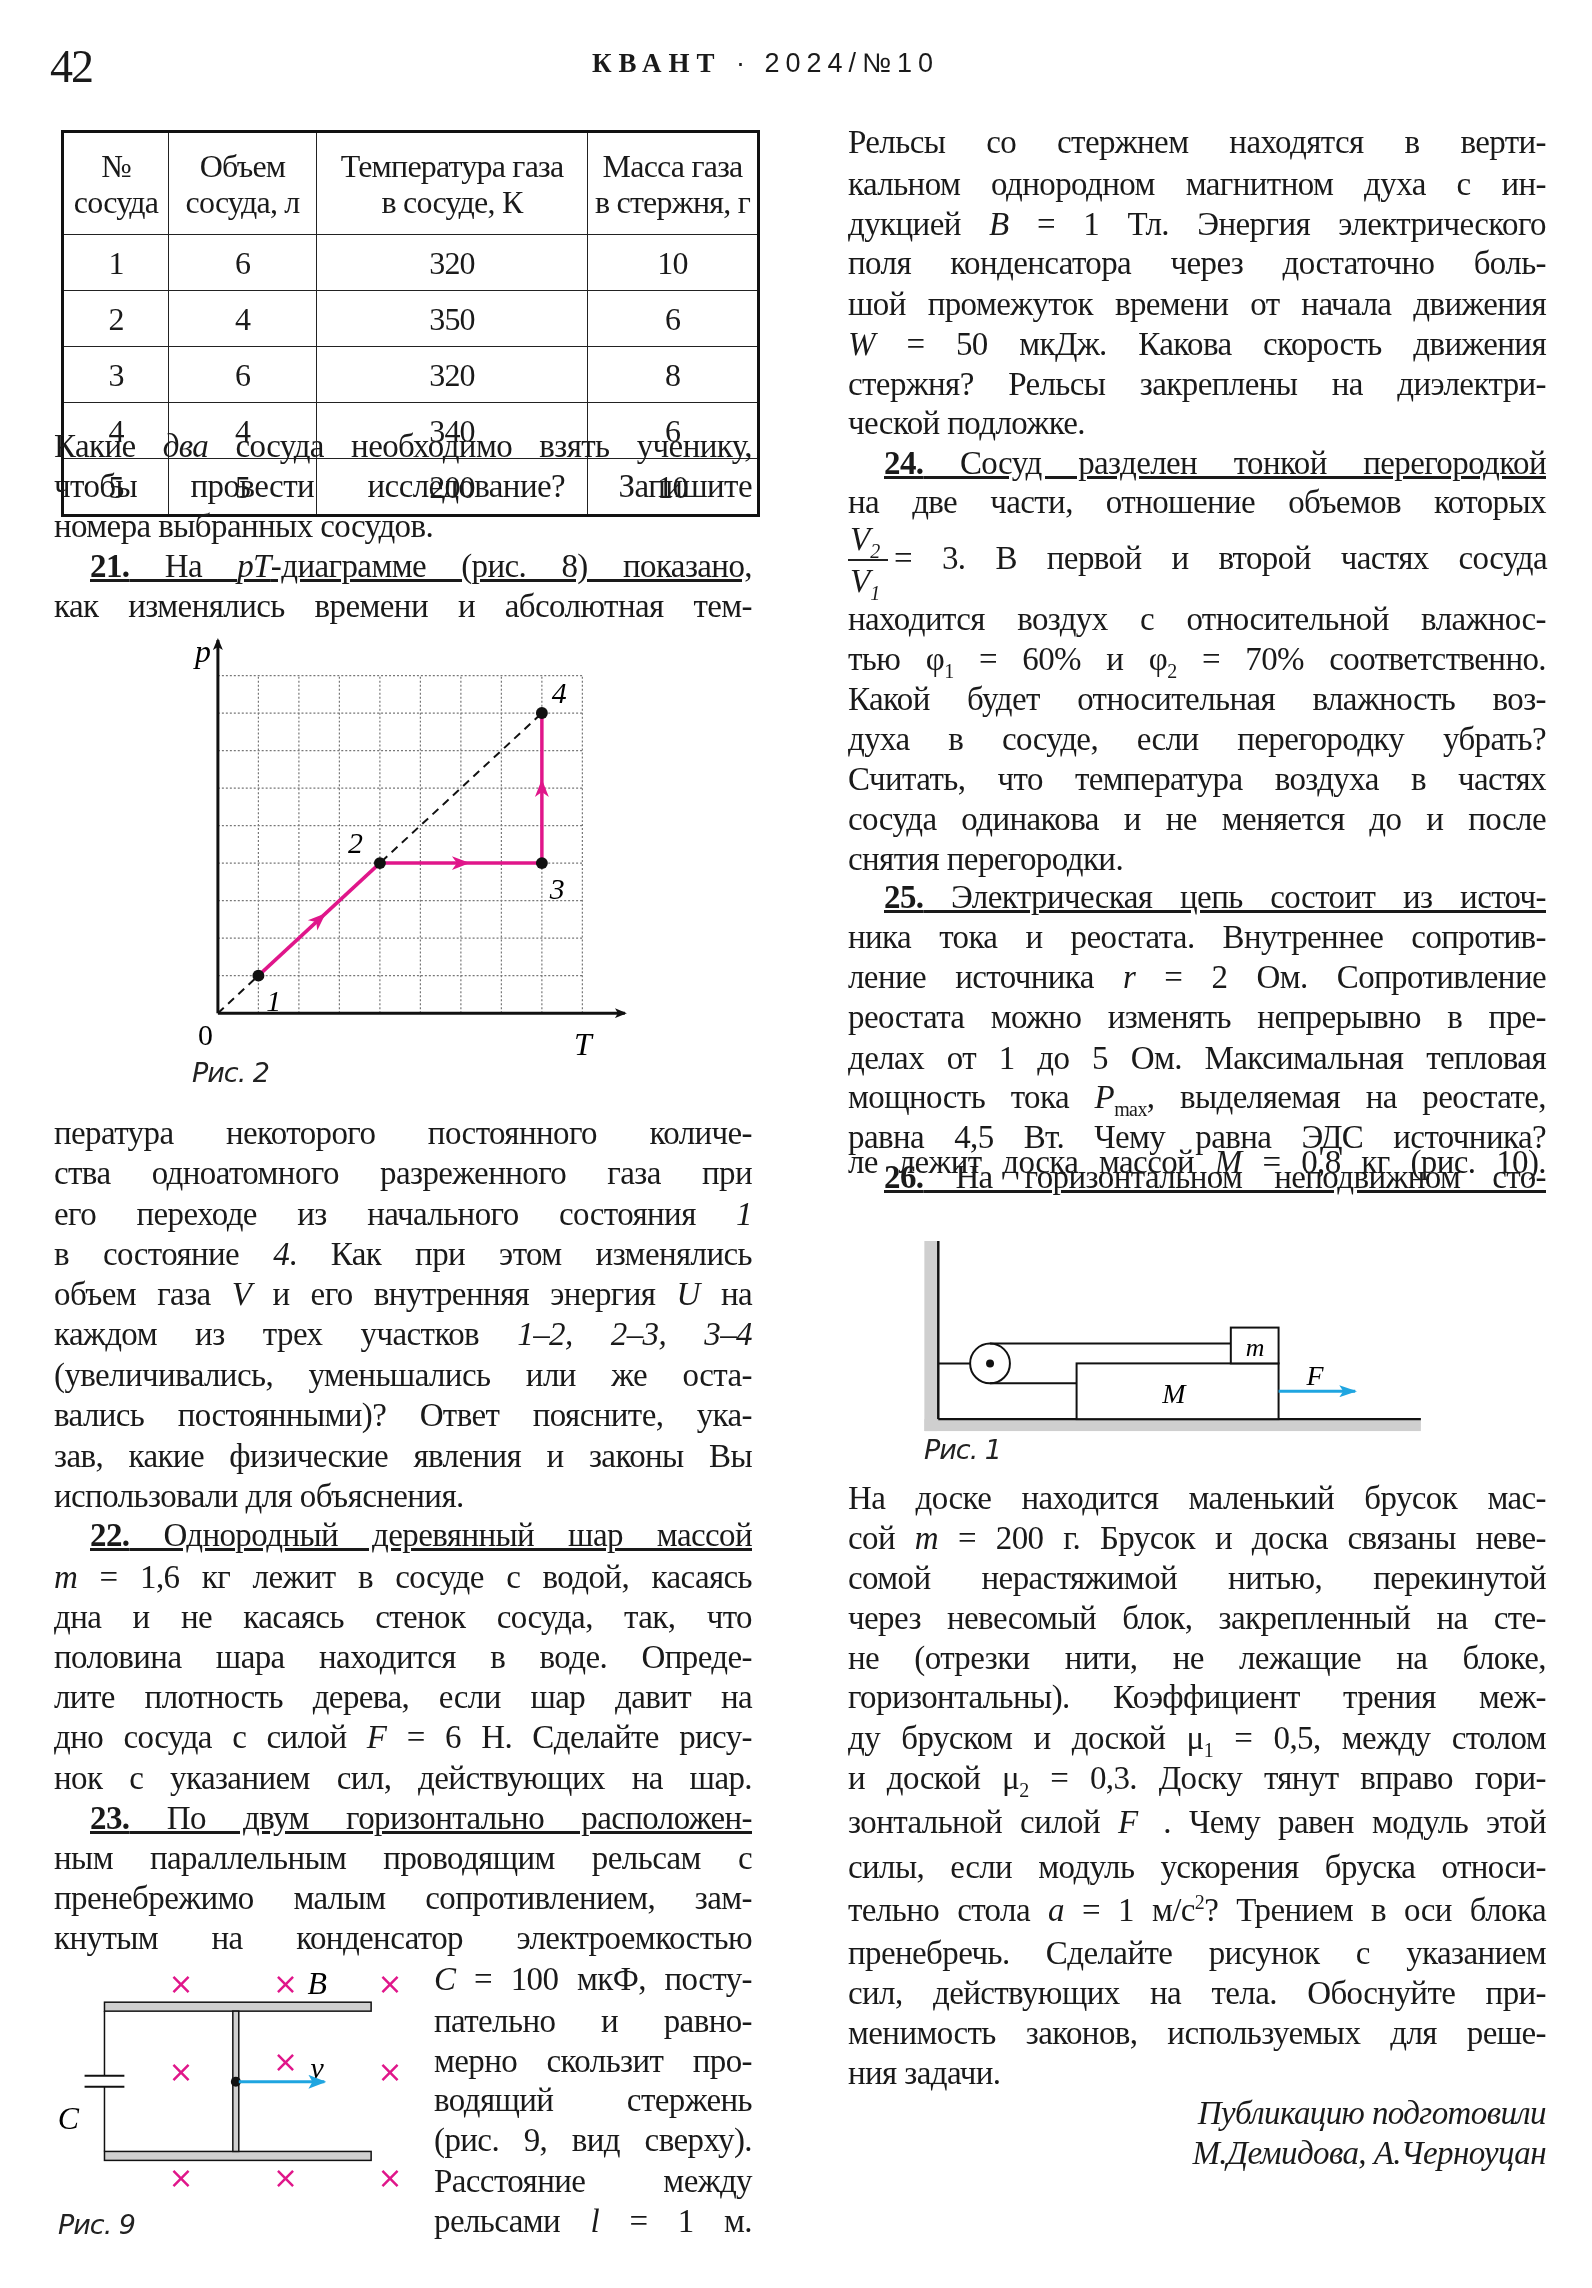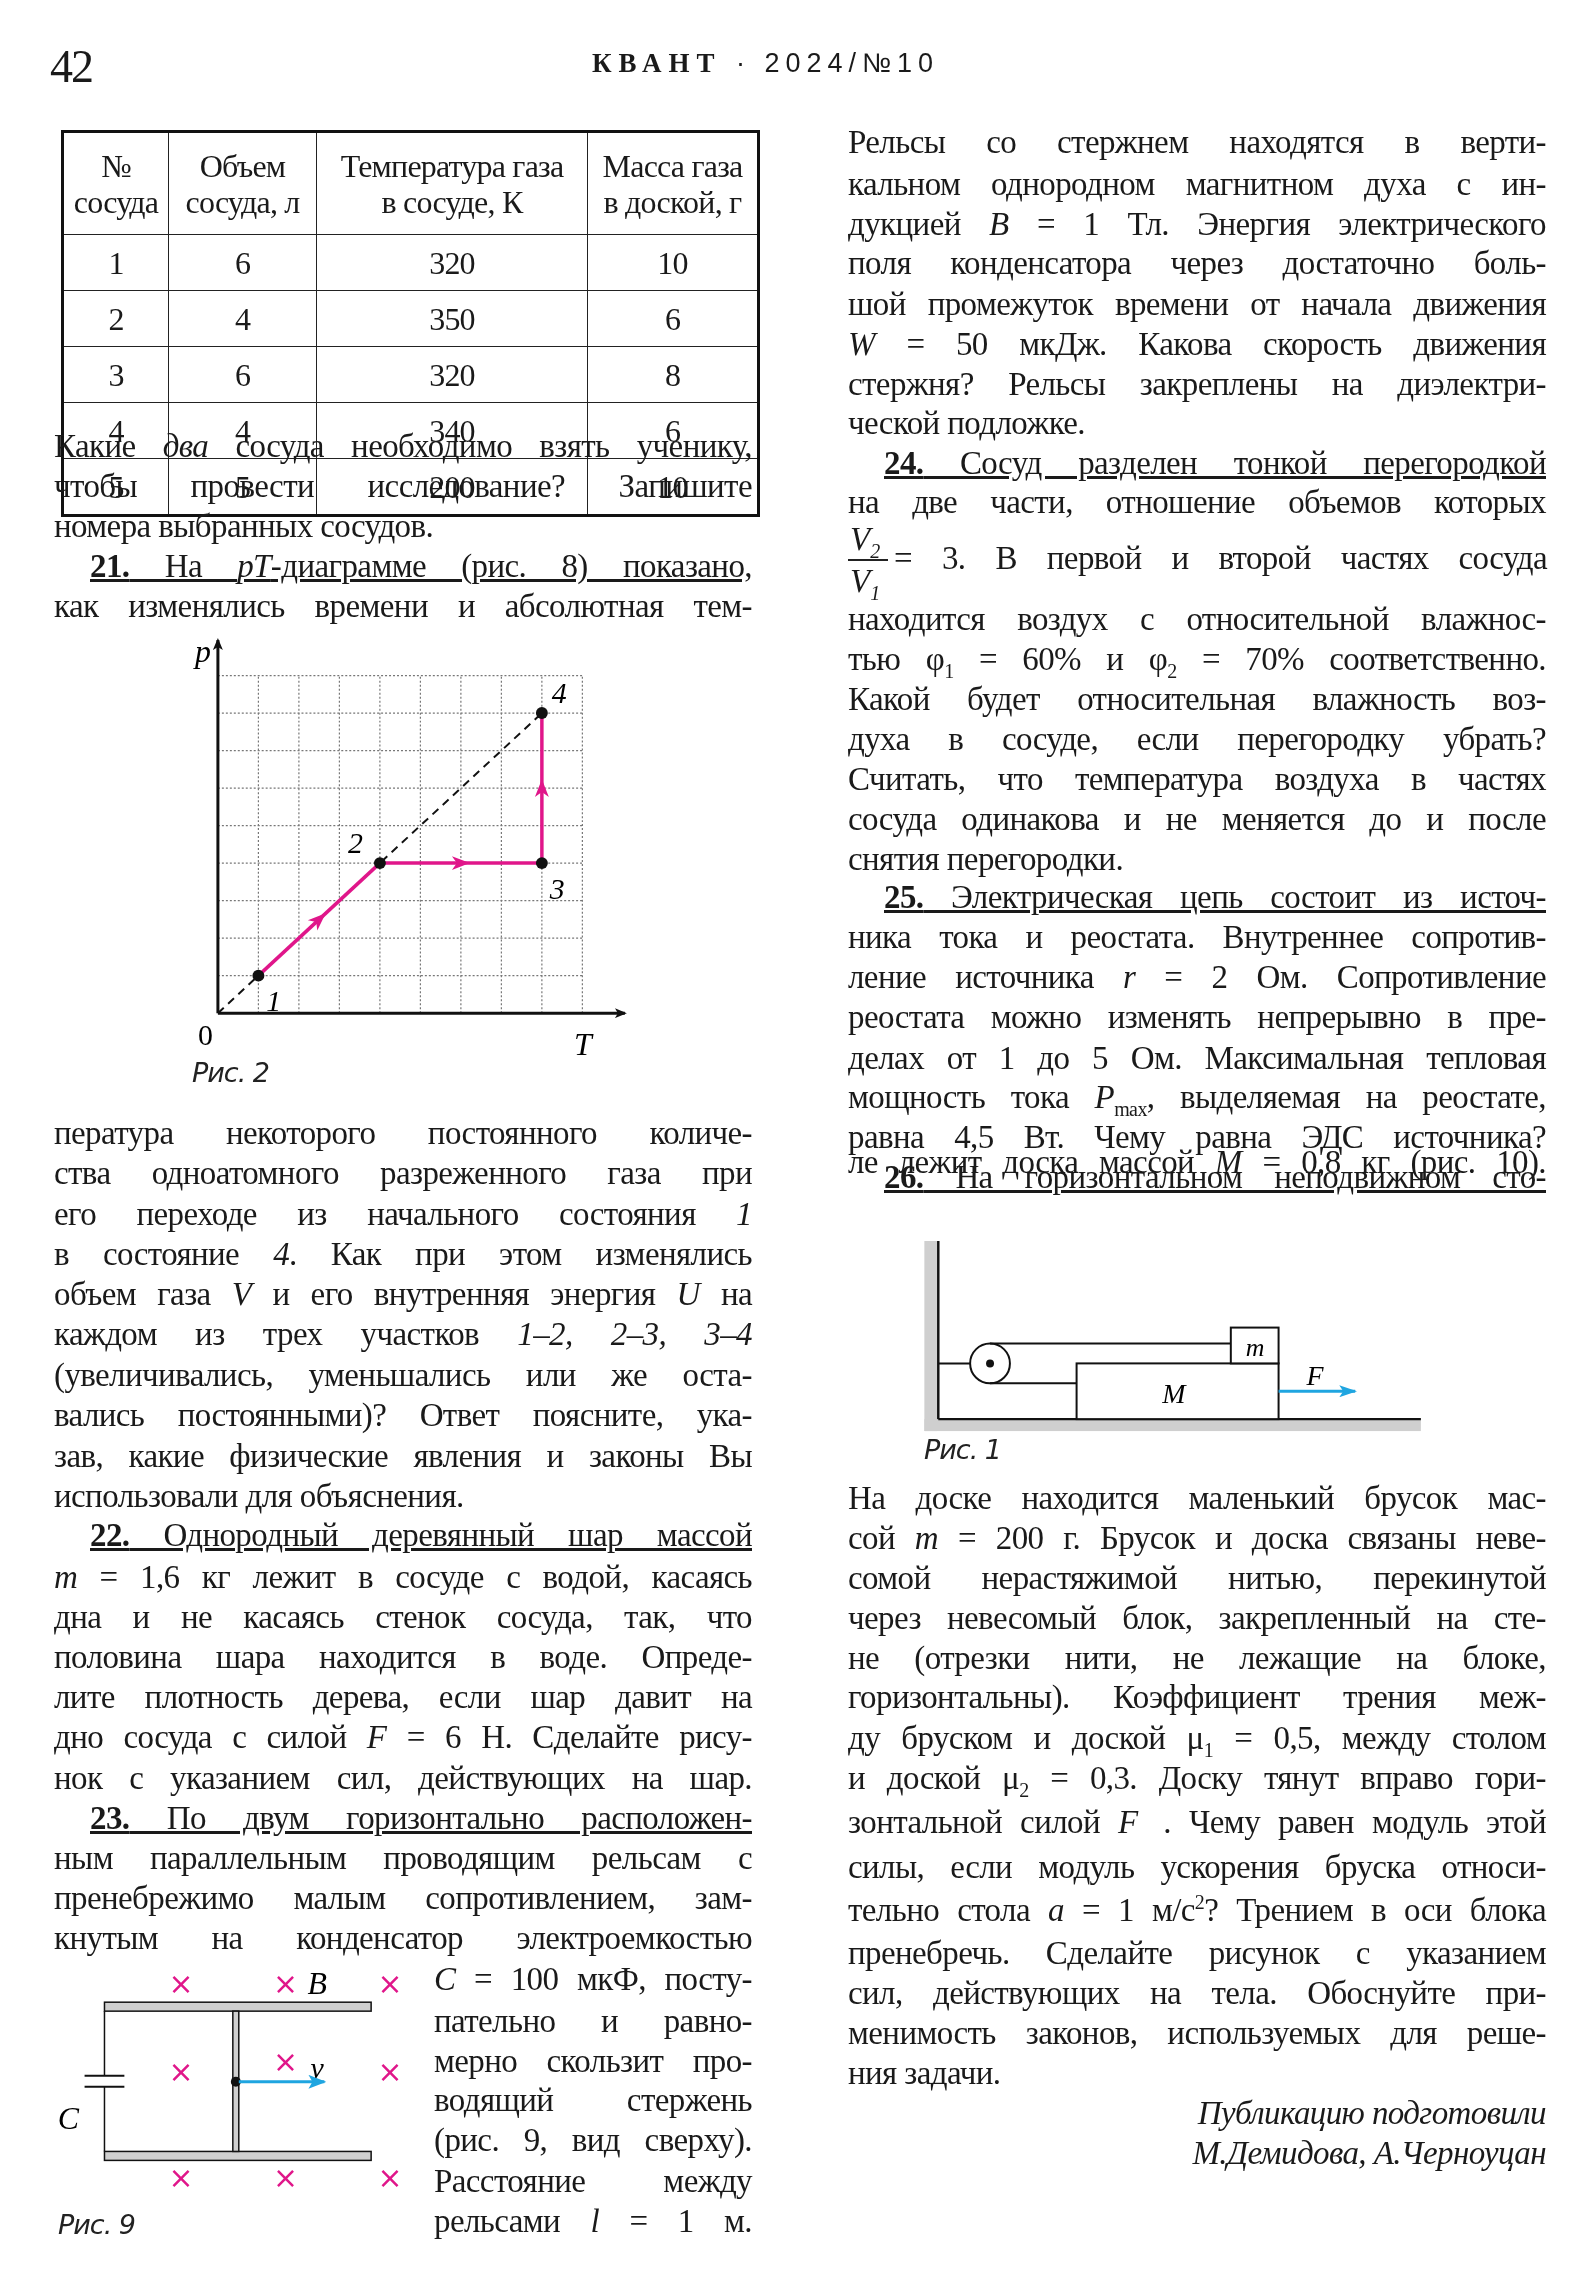--- a/index.html
+++ b/index.html
@@ -48,21 +48,21 @@
       <col style="width:106px">
       <col style="width:148px">
       <col style="width:271px">
       <col>
     </colgroup>
   <thead>
     <tr>
       <th><span>№</span><br><span>сосуда</span></th>
       <th><span>Объем</span><br><span>сосуда, л</span></th>
       <th><span>Температура газа</span><br><span>в сосуде, К</span></th>
-      <th><span>Масса газа</span><br><span>в доской, г</span></th>
+      <th><span>Масса газа</span><br><span>в стержня, г</span></th>
     </tr>
   </thead>
   <tbody>
     <tr>
         <td>1</td>
         <td>6</td>
         <td>320</td>
         <td>10</td>
       </tr>
     <tr>

